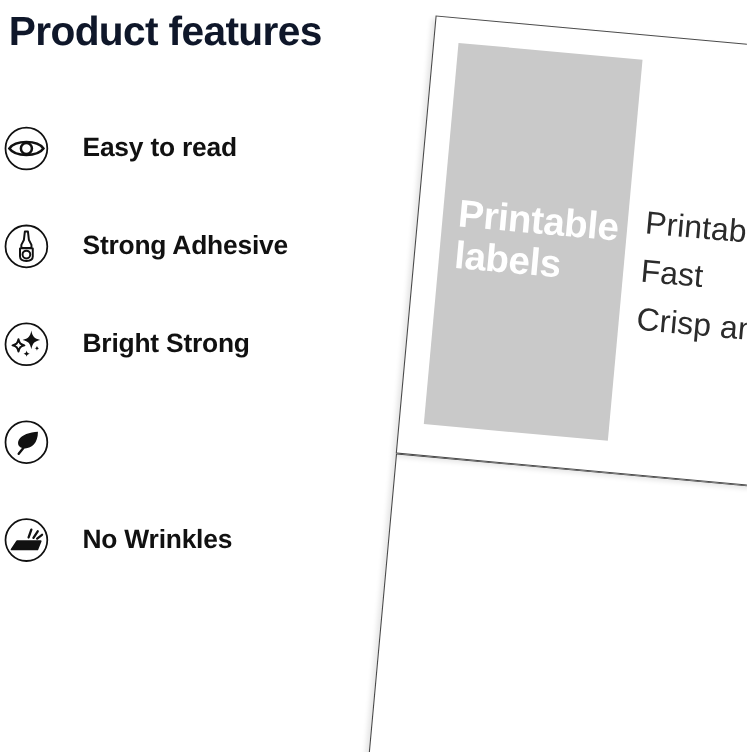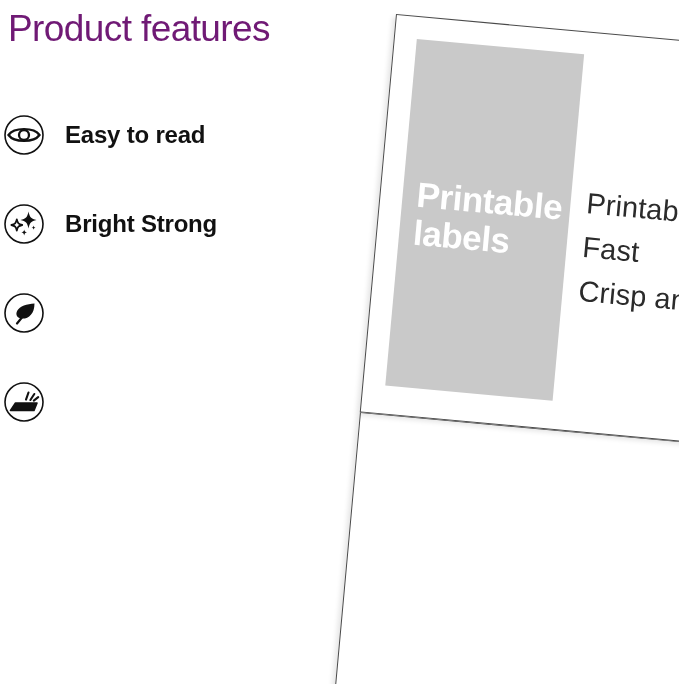--- a/index.html
+++ b/index.html
@@ -98,23 +98,23 @@
     line-height: 1.52;
     white-space: nowrap;
     letter-spacing: 0.1px;
   }
 
   
   .page-title {
     position: absolute;
     left: 8px;
     top: 9px;
-    color: #701a75;
+    color: #0f172a;
     font-size: 37px;
-    font-weight: normal;
+    font-weight: bold;
     letter-spacing: -0.6px;
     line-height: 1.1;
     white-space: nowrap;
   }
 
   
   .feature-list {
     position: absolute;
     left: 3px;
     top: 114px;
@@ -129,21 +129,21 @@
   }
 
   .feature-icon {
     width: 42px;
     height: 42px;
     flex: 0 0 42px;
     display: block;
   }
 
   .feature-label {
-    margin-left: 20px;
+    margin-left: 30px;
     color: #111111;
     font-size: 24px;
     font-weight: bold;
     line-height: 42px;
     letter-spacing: -0.2px;
     white-space: nowrap;
   }
 </style>
 </head>
 <body>
@@ -176,20 +176,29 @@
 
     <div class="feature-row">
       <svg class="feature-icon" viewBox="0 0 42 42">
         <circle cx="21" cy="21" r="19" fill="none" stroke="#111" stroke-width="1.6"></circle>
         <path d="M5.5 21 C11 13.2, 31 13.2, 36.5 21 C31 28.8, 11 28.8, 5.5 21 Z" fill="none" stroke="#111" stroke-width="2.3"></path>
         <circle cx="21" cy="21" r="5" fill="none" stroke="#111" stroke-width="2.3"></circle>
       </svg>
       <div class="feature-label">Easy to read</div>
     </div>
 
+    <div class="feature-row">
+      <svg class="feature-icon" viewBox="0 0 42 42">
+        <circle cx="21" cy="21" r="19" fill="none" stroke="#111" stroke-width="1.6"></circle>
+        <path d="M19.6 7.5 L22.4 7.5 L23.3 15.2 L25.6 19.6 L25.6 22.4 L16.4 22.4 L16.4 19.6 L18.7 15.2 Z" fill="none" stroke="#111" stroke-width="1.8" stroke-linejoin="round"></path>
+        <path d="M15.2 22.8 L26.8 22.8 L26.8 30.2 C26.8 32.6, 25.0 34.2, 21 34.2 C17 34.2, 15.2 32.6, 15.2 30.2 Z" fill="none" stroke="#111" stroke-width="1.8" stroke-linejoin="round"></path>
+        <circle cx="21" cy="28.4" r="3.5" fill="none" stroke="#111" stroke-width="1.8"></circle>
+      </svg>
+      <div class="feature-label">Strong Adhesive</div>
+    </div>
 
     <div class="feature-row">
       <svg class="feature-icon" viewBox="0 0 42 42">
         <circle cx="21" cy="21" r="19" fill="none" stroke="#111" stroke-width="1.6"></circle>
         <path d="M25.5 8.5 C26.6 14.2, 28.2 15.8, 33.5 17 C28.2 18.2, 26.6 19.8, 25.5 25.5 C24.4 19.8, 22.8 18.2, 17.5 17 C22.8 15.8, 24.4 14.2, 25.5 8.5 Z" fill="#111"></path>
         <path d="M13.8 16.4 C14.6 20.2, 15.6 21.2, 19.2 22 C15.6 22.8, 14.6 23.8, 13.8 27.6 C13.0 23.8, 12.0 22.8, 8.4 22 C12.0 21.2, 13.0 20.2, 13.8 16.4 Z" fill="none" stroke="#111" stroke-width="1.8" stroke-linejoin="round"></path>
         <path d="M21.2 26.6 C21.6 28.6, 22.1 29.1, 24.0 29.5 C22.1 29.9, 21.6 30.4, 21.2 32.4 C20.8 30.4, 20.3 29.9, 18.4 29.5 C20.3 29.1, 20.8 28.6, 21.2 26.6 Z" fill="#111"></path>
         <path d="M30.6 22.4 C30.9 23.9, 31.3 24.3, 32.8 24.6 C31.3 24.9, 30.9 25.3, 30.6 26.8 C30.3 25.3, 29.9 24.9, 28.4 24.6 C29.9 24.3, 30.3 23.9, 30.6 22.4 Z" fill="#111"></path>
       </svg>
       <div class="feature-label">Bright Strong</div>
@@ -204,16 +213,17 @@
     </div>
 
     <div class="feature-row">
       <svg class="feature-icon" viewBox="0 0 42 42">
         <circle cx="21" cy="21" r="19" fill="none" stroke="#111" stroke-width="1.6"></circle>
         <path d="M7.5 29.5 L12.5 22.0 L34.0 22.0 L31.0 29.5 Z" fill="#111" stroke="#111" stroke-width="1.6" stroke-linejoin="round"></path>
         <path d="M23.0 18.6 L25.5 11.5" fill="none" stroke="#111" stroke-width="2.1" stroke-linecap="round"></path>
         <path d="M27.4 19.0 L31.3 13.0" fill="none" stroke="#111" stroke-width="2.1" stroke-linecap="round"></path>
         <path d="M30.8 19.6 L35.2 16.2" fill="none" stroke="#111" stroke-width="2.1" stroke-linecap="round"></path>
       </svg>
+      <div class="feature-label">No Wrinkles</div>
     </div>
 
   </div>
 </div>
 
 </body></html>

